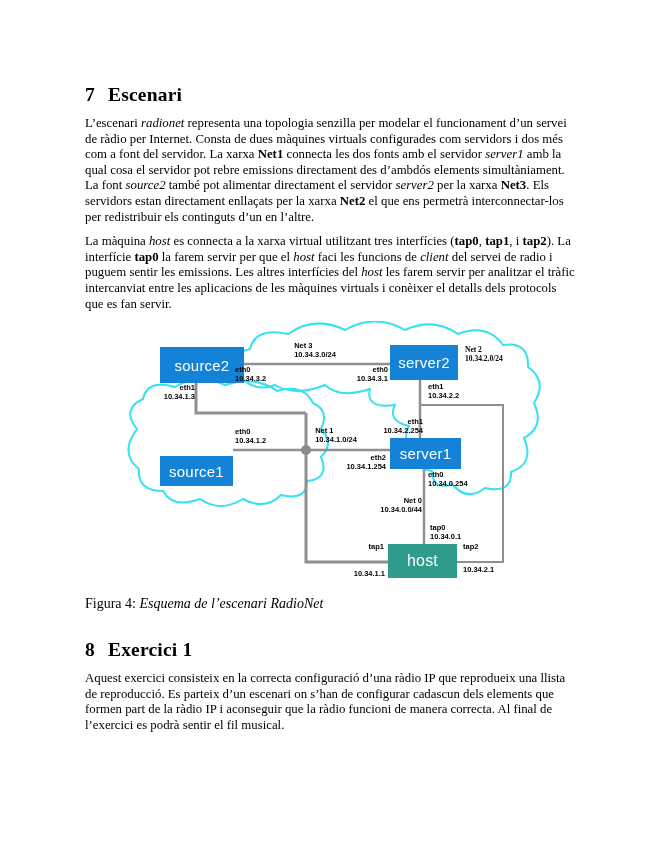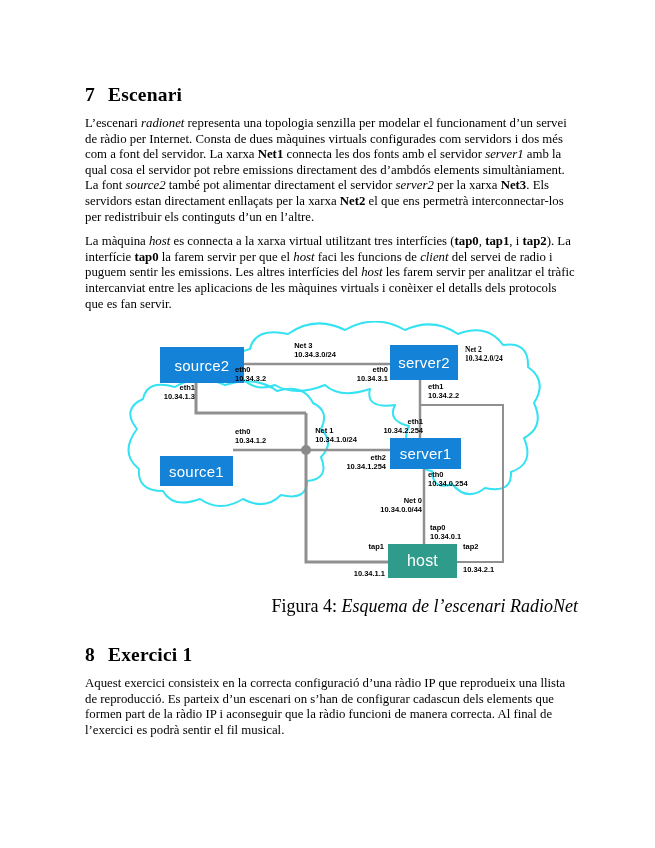--- a/index.html
+++ b/index.html
@@ -28,22 +28,22 @@
     font-size:15px; font-weight:500; letter-spacing:.2px;
   }
   .lbl {
     position:absolute; font-family:"Liberation Sans", sans-serif;
     font-size:7.5px; line-height:9px; font-weight:bold; white-space:nowrap; color:#000;
   }
   .lbl.ra { text-align:right; }
   .lbl.ctr { transform:translateX(-50%); }
   
   .caption {
-    width:493px; text-align:right; margin:10px 0 0 0;
-    font-size:18px;
+    width:493px; text-align:left; margin:10px 0 0 0;
+    font-size:14px;
   }
   .caption .it { font-style:italic; }
 </style>
 </head>
 <body>
 
 <div class="page">
 
   <h1 class="sec">
     <span>7</span>

